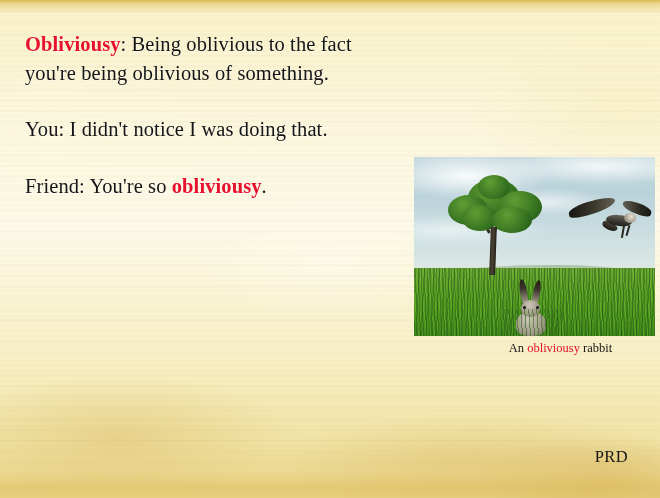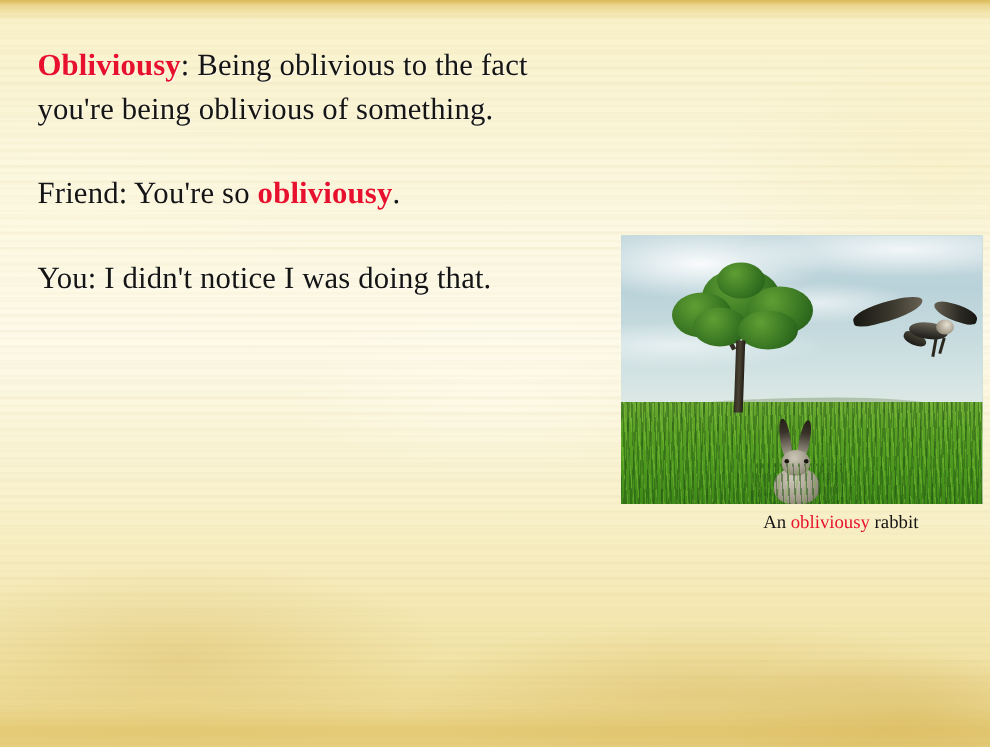--- a/index.html
+++ b/index.html
@@ -275,23 +275,23 @@
 </head>
 <body>
 
 <div id="slide">
 
   <div id="definition-block">
 
     <p class="para"><span class="term">Obliviousy</span><span>: Being oblivious to the fact you're being oblivious of something.</span></p>
 
 
+    <p class="para"><span>You: I didn't notice I was doing that.</span></p>
+
     <p class="para"><span>Friend: You're so </span><span class="term">obliviousy</span><span>.</span></p>
-
-    <p class="para"><span>You: I didn't notice I was doing that.</span></p>
   </div>
 
   <figure id="picture-figure" style="margin:0;">
     <div id="picture-frame">
 
       <div class="sky"></div>
       <div class="ridge"></div>
       <div class="grass-far"></div>
       <div class="grass"></div>
 
@@ -326,14 +326,15 @@
         <div class="eye-l"></div>
         <div class="eye-r"></div>
       </div>
       <div class="rabbit-grass-overlay"></div>
 
     </div>
 
     <figcaption id="picture-caption"><span>An </span><span class="term">obliviousy</span><span> rabbit</span></figcaption>
   </figure>
 
+  <div id="footer-initials">PRD</div>
 
 </div>
 
 </body></html>

